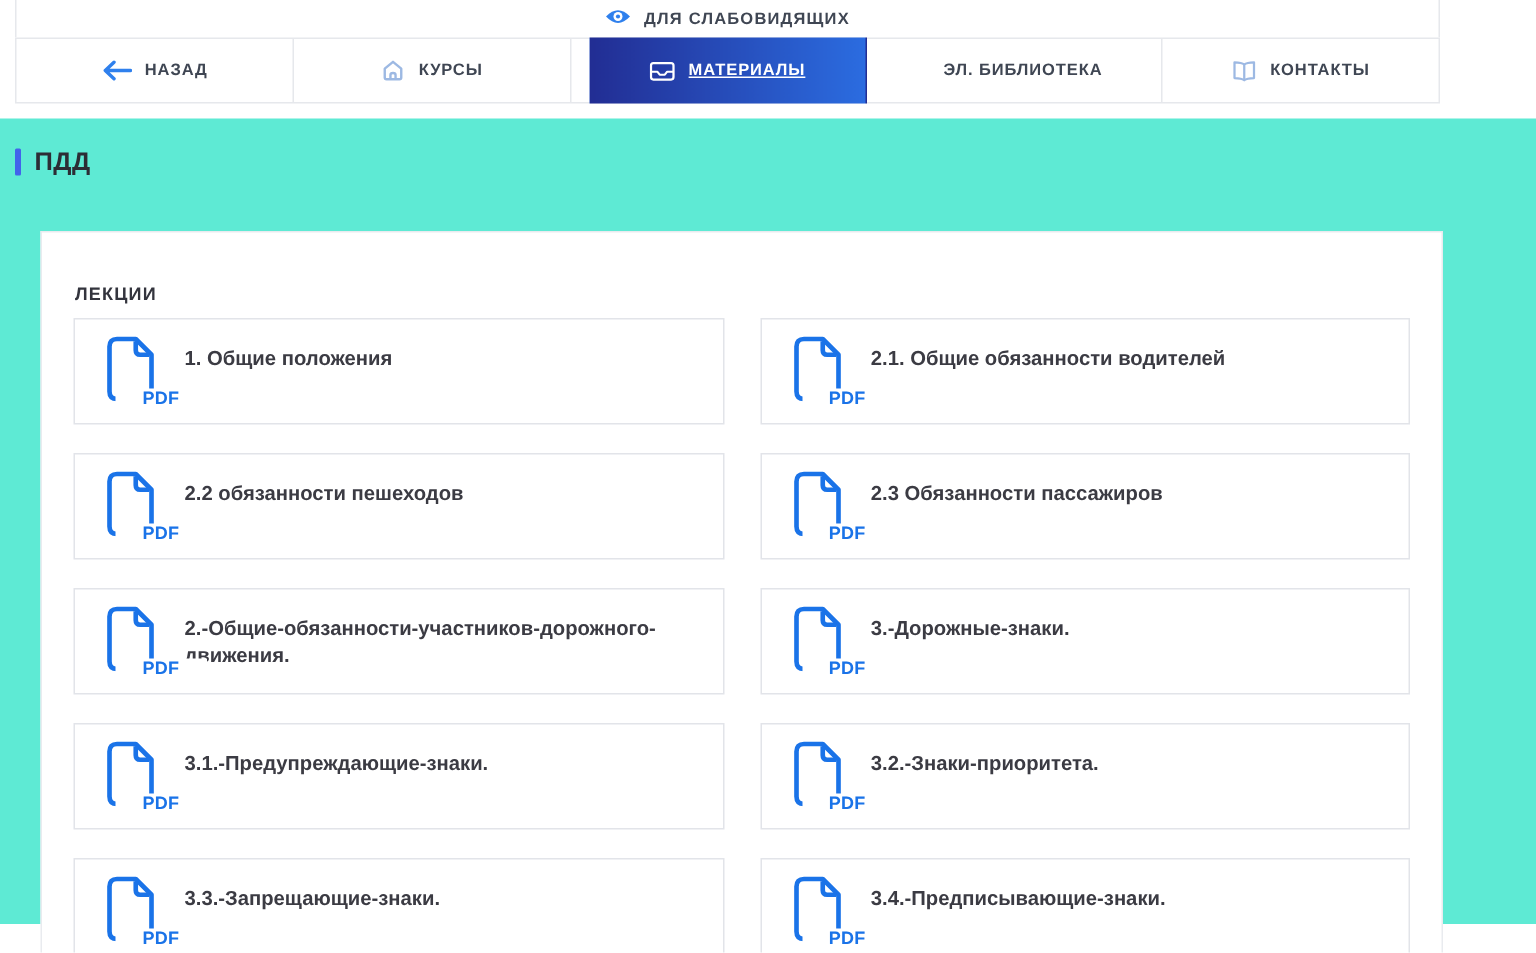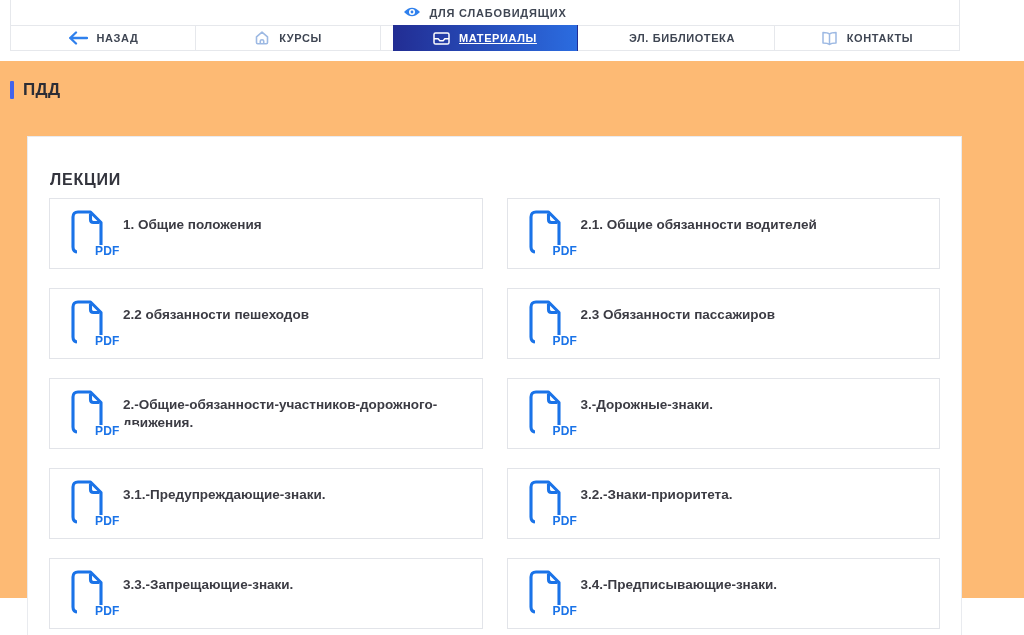--- a/index.html
+++ b/index.html
@@ -17,49 +17,49 @@
     margin-left:10px; width:950px; height:25px;
     border-left:1px solid #e6e8ec; border-right:1px solid #e6e8ec;
     display:flex; align-items:center; justify-content:center;
   }
   .access-link {
     display:flex; align-items:center; gap:8px;
     font-size:11px; font-weight:700; letter-spacing:0.8px;
     color:#3f4653; cursor:pointer; text-transform:uppercase;
   }
   .tabbar {
-    margin-left:10px; width:950px; height:26px;
+    margin-left:10px; width:950px; height:44px;
     display:flex; border:1px solid #e6e8ec; background:#fff;
   }
   .tab {
     flex:1; display:flex; align-items:center; justify-content:center; gap:9px;
     border-right:1px solid #e6e8ec;
     font-size:11px; font-weight:700; letter-spacing:0.6px;
     color:#3f4653; cursor:pointer; text-transform:uppercase; white-space:nowrap;
   }
   .tab:last-child { border-right:none; }
   .tab.active {
     background:linear-gradient(90deg,#222d93 0%,#2b6ce0 100%);
     color:#ffffff; border-right-color:transparent; margin:-1px 12px;text-decoration:underline; 
   }
   .tab .ticon { display:flex; align-items:center; }
 
   
-  .content { background:#fdba74; height:537px; }
+  .content { background:#5eead4; height:537px; }
   .title-row { display:flex; align-items:center; gap:9px; padding:19px 0 0 10px; }
   .title-bar { width:4px; height:18px; background:#4263eb; border-radius:1px; }
   .title-text { font-size:17px; font-weight:700; color:#2c2d35; letter-spacing:0.3px; }
 
   .panel {
     margin:36px 0 0 27px; width:935px; height:540px;
     background:#fff; border:1px solid #e9ebef;
     padding:34px 21px 30px 21px;
   }
   .section-heading {
-    font-size:16px; font-weight:700; letter-spacing:0.8px;
+    font-size:12px; font-weight:700; letter-spacing:0.8px;
     color:#33343d; text-transform:uppercase; margin:0 0 9px 1px;
   }
   .grid {
     display:grid; grid-template-columns:1fr 1fr;
     column-gap:24px; row-gap:19px; margin-top:9px;
   }
   .card {
     background:#fff; border:1px solid #e2e4e9; height:71px;
     display:flex; align-items:flex-start; padding:0 14px 0 20px;
     cursor:pointer;

